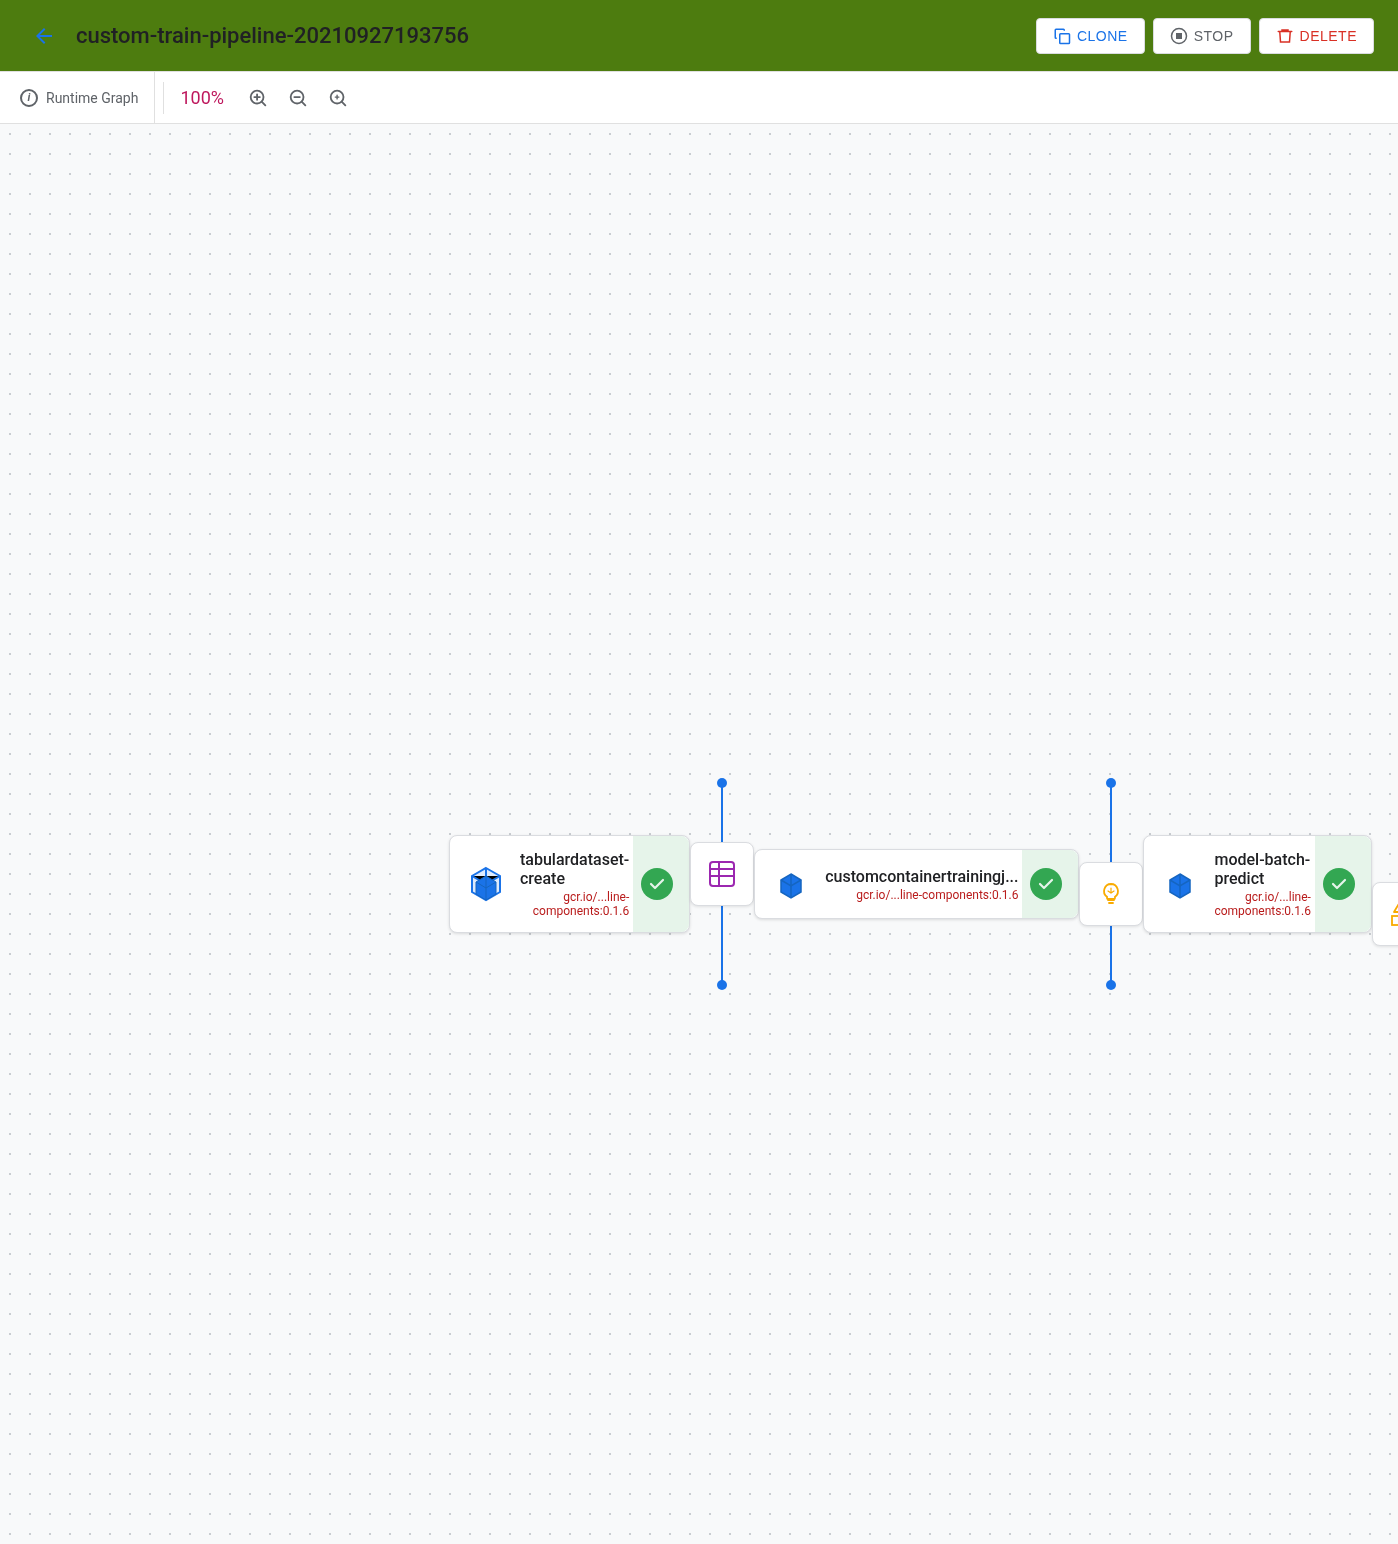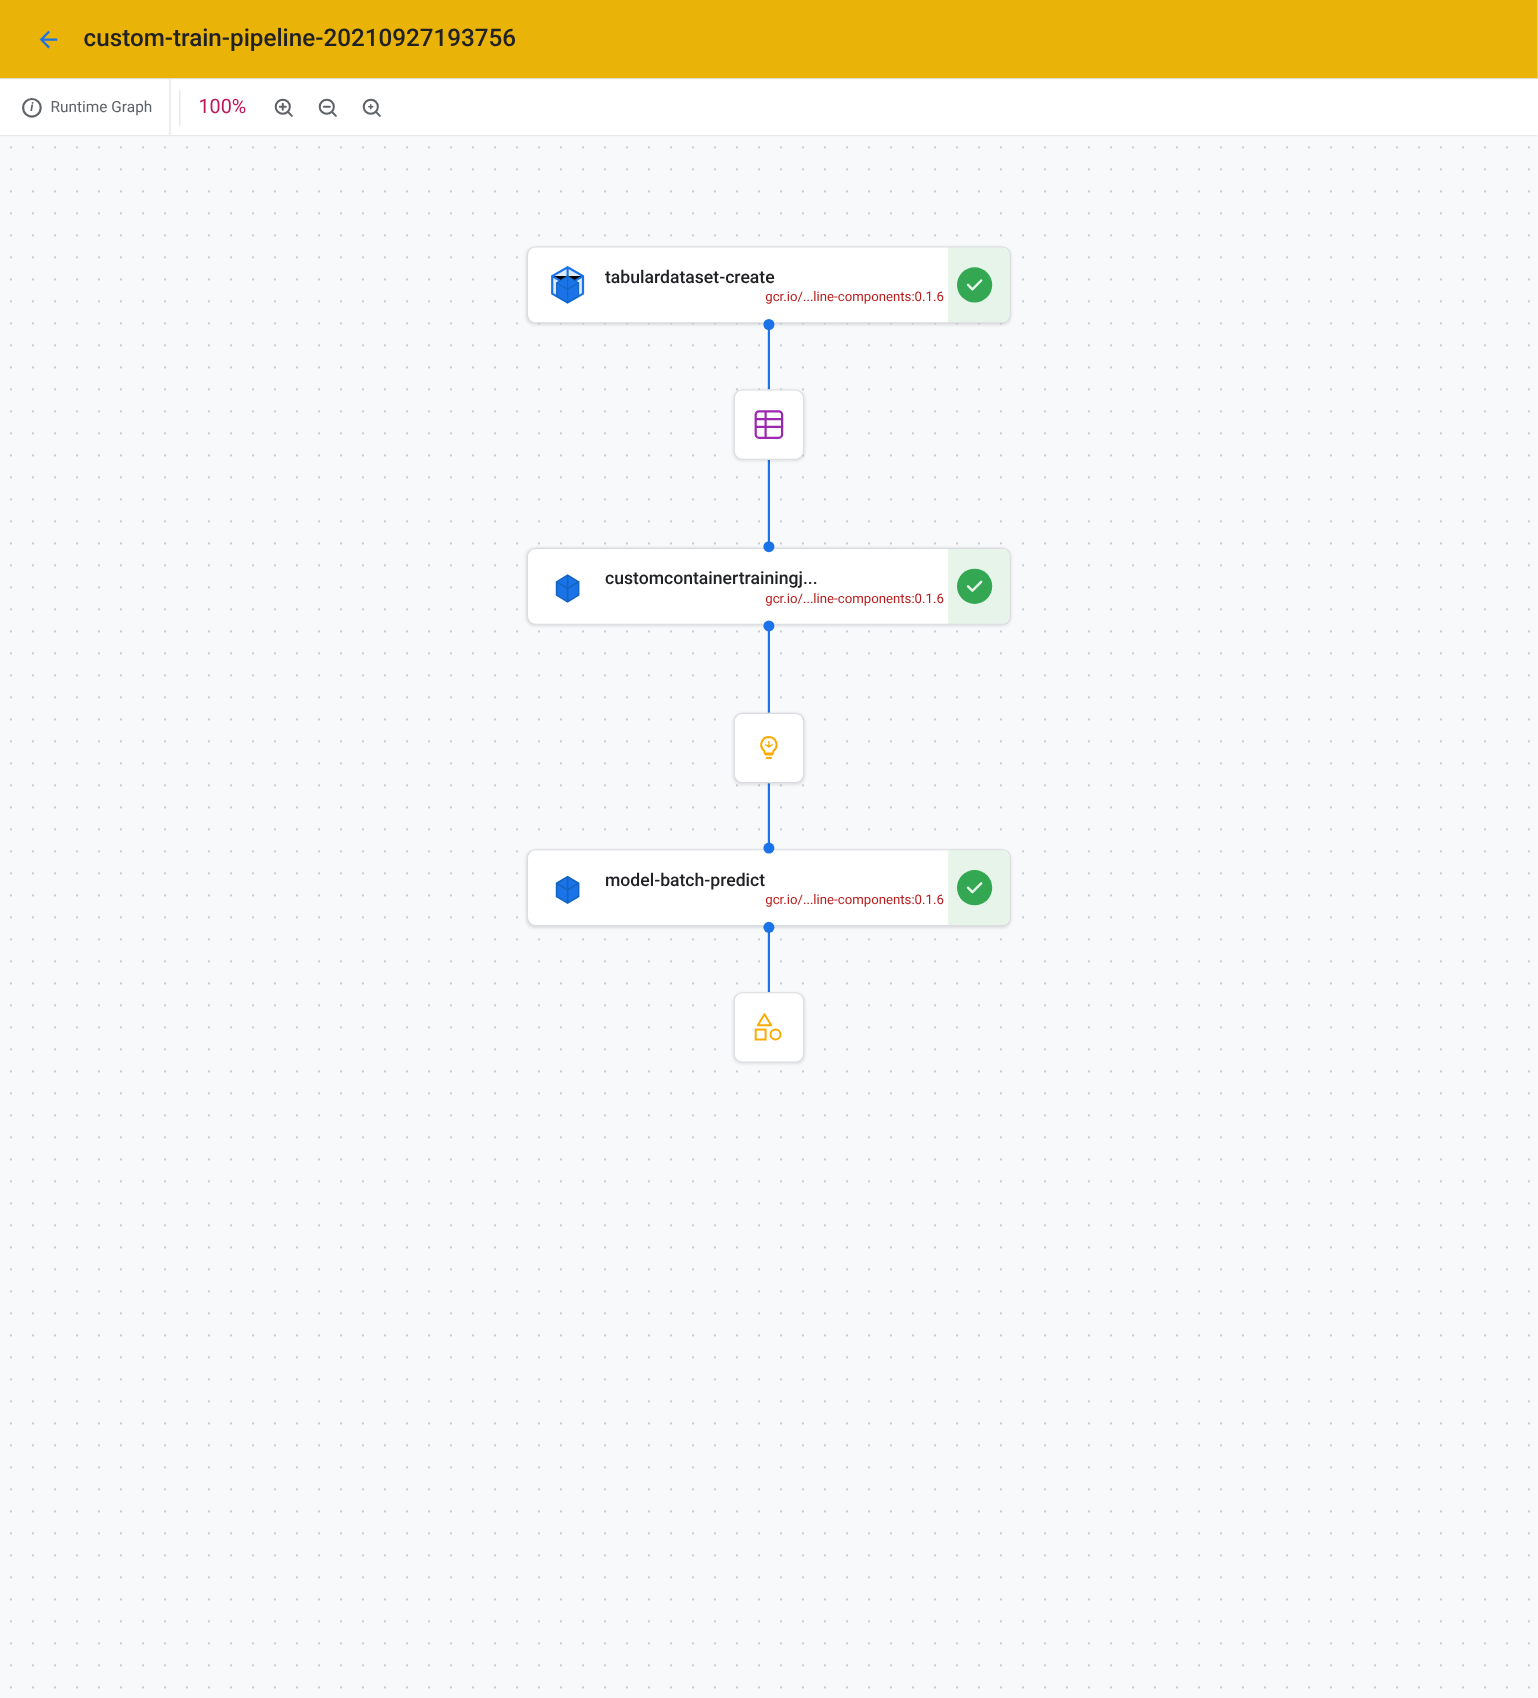--- a/index.html
+++ b/index.html
@@ -11,21 +11,21 @@
       overflow-x: hidden;
     }
 
     
     .header {
       display: flex;
       align-items: center;
       padding: 0 24px;
       height: 72px;
       border-bottom: 1px solid #e0e0e0;
-      background: #eab308;
+      background: #4d7c0f;
     }
     .back-btn {
       width: 40px;
       height: 40px;
       display: flex;
       align-items: center;
       justify-content: center;
       cursor: pointer;
       color: #1a73e8;
       font-size: 22px;
@@ -167,21 +167,21 @@
       width: 100%;
       min-height: 1420px;
       position: relative;
       display: flex;
       justify-content: center;
     }
 
     
     .pipeline-container {
       display: flex;
-      flex-direction: column;
+      flex-direction: row;
       align-items: center;
       padding-top: 100px;
       width: 500px;
       position: relative;
     }
 
     .pipeline-node {
       display: flex;
       align-items: center;
       background: #fff;
@@ -309,20 +309,42 @@
 </head>
 <body>
 
 <div class="header">
   <div class="back-btn">
     <svg width="24" height="24" viewBox="0 0 24 24" fill="none">
       <path d="M20 11H7.83l5.59-5.59L12 4l-8 8 8 8 1.41-1.41L7.83 13H20v-2z" fill="#1a73e8"></path>
     </svg>
   </div>
   <span class="pipeline-title">custom-train-pipeline-20210927193756</span>
+  <div class="header-actions">
+    <button class="header-btn clone">
+      <svg width="18" height="18" viewBox="0 0 24 24" fill="none">
+        <rect x="9" y="9" width="13" height="13" rx="1" stroke="#1a73e8" stroke-width="2"></rect>
+        <path d="M5 15H4a1 1 0 01-1-1V4a1 1 0 011-1h10a1 1 0 011 1v1" stroke="#1a73e8" stroke-width="2"></path>
+      </svg>
+      <span>CLONE</span>
+    </button>
+    <button class="header-btn stop">
+      <svg width="18" height="18" viewBox="0 0 24 24" fill="none">
+        <circle cx="12" cy="12" r="10" stroke="#5f6368" stroke-width="2"></circle>
+        <rect x="8" y="8" width="8" height="8" fill="#5f6368"></rect>
+      </svg>
+      <span>STOP</span>
+    </button>
+    <button class="header-btn delete">
+      <svg width="18" height="18" viewBox="0 0 24 24" fill="none">
+        <path d="M3 6h18M8 6V4h8v2M19 6l-1 14H6L5 6" stroke="#d93025" stroke-width="2" stroke-linecap="round"></path>
+      </svg>
+      <span>DELETE</span>
+    </button>
+  </div>
 </div>
 
 <div class="toolbar">
   <div class="toolbar-item">
     <div class="info-icon">i</div>
     <span>Runtime Graph</span>
   </div>
   <div class="divider-v"></div>
   <span class="zoom-level">100%</span>
   <div class="toolbar-right">

